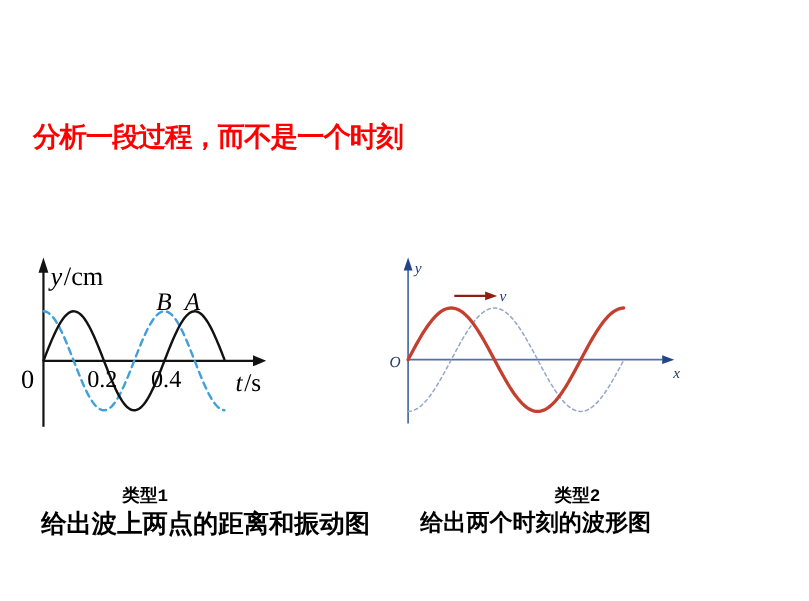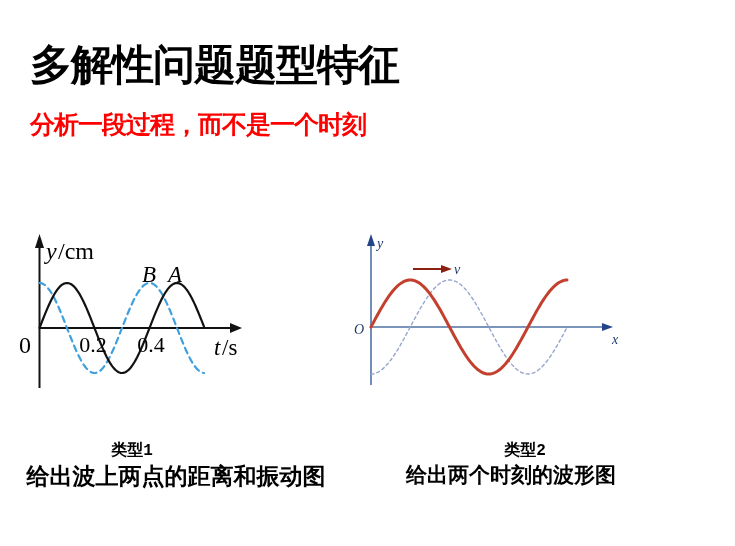--- a/index.html
+++ b/index.html
@@ -15,21 +15,20 @@
   .cap{position:absolute;transform:translateX(-50%);font-weight:700;color:#000;white-space:nowrap;font-family:Liberation Mono, monospace;}
   .serif{font-family:"Liberation Serif",serif;}
   .it{font-style:italic;}
   text{user-select:none;}
 </style>
 </head>
 <body>
 
 <div class="slide">
 
-  <div class="title">多解性问题题型特征</div>
   <div class="subtitle">分析一段过程，而不是一个时刻</div>
 
   <svg class="fig fig-left" width="255" height="175" viewBox="0 0 255 175">
     <line x1="29.5" y1="16" x2="29.5" y2="163" stroke="#121212" stroke-width="2"></line>
     <polygon points="29.5,9 25,23 34,23" fill="#121212"></polygon>
     <line x1="29.5" y1="103" x2="221" y2="103" stroke="#121212" stroke-width="2"></line>
     <polygon points="232,103 220,98 220,108" fill="#121212"></polygon>
 
     <path fill="none" stroke-linecap="round" d="M29.50 58.00 L30.68 58.10 L31.85 58.40 L33.02 58.91 L34.20 59.61 L35.38 60.51 L36.55 61.60 L37.73 62.88 L38.90 64.33 L40.08 65.96 L41.25 67.76 L42.42 69.72 L43.60 71.82 L44.77 74.07 L45.95 76.45 L47.13 78.94 L48.30 81.55 L49.48 84.25 L50.65 87.03 L51.83 89.89 L53.00 92.81 L54.17 95.77 L55.35 98.77 L56.52 101.78 L57.70 104.80 L58.88 107.81 L60.05 110.80 L61.23 113.75 L62.40 116.66 L63.58 119.51 L64.75 122.28 L65.92 124.96 L67.10 127.54 L68.28 130.02 L69.45 132.37 L70.63 134.59 L71.80 136.67 L72.97 138.60 L74.15 140.36 L75.33 141.96 L76.50 143.38 L77.67 144.62 L78.85 145.68 L80.03 146.54 L81.20 147.20 L82.38 147.67 L83.55 147.93 L84.72 148.00 L85.90 147.86 L87.08 147.51 L88.25 146.97 L89.42 146.23 L90.60 145.30 L91.78 144.17 L92.95 142.86 L94.13 141.37 L95.30 139.71 L96.47 137.88 L97.65 135.89 L98.83 133.76 L100.00 131.49 L101.17 129.08 L102.35 126.57 L103.53 123.94 L104.70 121.22 L105.88 118.42 L107.05 115.55 L108.22 112.63 L109.40 109.66 L110.58 106.66 L111.75 103.64 L112.92 100.62 L114.10 97.61 L115.28 94.63 L116.45 91.68 L117.63 88.79 L118.80 85.96 L119.97 83.20 L121.15 80.54 L122.33 77.97 L123.50 75.52 L124.67 73.19 L125.85 71.00 L127.03 68.95 L128.20 67.05 L129.38 65.32 L130.55 63.75 L131.72 62.37 L132.90 61.16 L134.07 60.14 L135.25 59.32 L136.43 58.69 L137.60 58.26 L138.78 58.04 L139.95 58.01 L141.13 58.19 L142.30 58.57 L143.47 59.15 L144.65 59.93 L145.82 60.91 L147.00 62.07 L148.18 63.41 L149.35 64.94 L150.53 66.63 L151.70 68.49 L152.88 70.51 L154.05 72.67 L155.22 74.96 L156.40 77.39 L157.57 79.93 L158.75 82.57 L159.93 85.31 L161.10 88.12 L162.28 91.00 L163.45 93.94 L164.63 96.91 L165.80 99.92 L166.97 102.94 L168.15 105.95 L169.32 108.96 L170.50 111.94 L171.68 114.87 L172.85 117.76 L174.03 120.58 L175.20 123.32 L176.38 125.96 L177.55 128.51 L178.72 130.93 L179.90 133.24 L181.07 135.41 L182.25 137.43 L183.43 139.29 L184.60 140.99 L185.78 142.53 L186.95 143.88 L188.13 145.05 L189.30 146.03 L190.47 146.82 L191.65 147.41 L192.82 147.79 L194.00 147.98" stroke="#3fa0dc" stroke-width="2.2" stroke-dasharray="6 4.5"></path>
     <path fill="none" stroke-linecap="round" d="M29.50 103.00 L30.68 99.98 L31.85 96.98 L33.02 94.00 L34.20 91.06 L35.38 88.18 L36.55 85.36 L37.73 82.63 L38.90 79.98 L40.08 77.44 L41.25 75.01 L42.42 72.71 L43.60 70.55 L44.77 68.53 L45.95 66.67 L47.13 64.97 L48.30 63.44 L49.48 62.09 L50.65 60.93 L51.83 59.95 L53.00 59.17 L54.17 58.58 L55.35 58.20 L56.52 58.02 L57.70 58.04 L58.88 58.26 L60.05 58.68 L61.23 59.30 L62.40 60.12 L63.58 61.14 L64.75 62.34 L65.92 63.72 L67.10 65.28 L68.28 67.01 L69.45 68.91 L70.63 70.95 L71.80 73.14 L72.97 75.47 L74.15 77.92 L75.33 80.48 L76.50 83.15 L77.67 85.90 L78.85 88.73 L80.03 91.62 L81.20 94.57 L82.38 97.55 L83.55 100.56 L84.72 103.58 L85.90 106.59 L87.08 109.59 L88.25 112.57 L89.42 115.49 L90.60 118.36 L91.78 121.17 L92.95 123.89 L94.13 126.51 L95.30 129.03 L96.47 131.44 L97.65 133.71 L98.83 135.85 L100.00 137.84 L101.17 139.67 L102.35 141.34 L103.53 142.83 L104.70 144.14 L105.88 145.27 L107.05 146.21 L108.22 146.96 L109.40 147.50 L110.58 147.85 L111.75 148.00 L112.92 147.94 L114.10 147.68 L115.28 147.21 L116.45 146.55 L117.63 145.70 L118.80 144.65 L119.97 143.41 L121.15 141.99 L122.33 140.40 L123.50 138.64 L124.67 136.71 L125.85 134.64 L127.03 132.42 L128.20 130.07 L129.38 127.60 L130.55 125.02 L131.72 122.33 L132.90 119.57 L134.07 116.72 L135.25 113.82 L136.43 110.86 L137.60 107.87 L138.78 104.86 L139.95 101.84 L141.13 98.83 L142.30 95.83 L143.47 92.87 L144.65 89.95 L145.82 87.09 L147.00 84.31 L148.18 81.60 L149.35 79.00 L150.53 76.50 L151.70 74.12 L152.88 71.87 L154.05 69.76 L155.22 67.80 L156.40 66.00 L157.57 64.37 L158.75 62.90 L159.93 61.62 L161.10 60.53 L162.28 59.63 L163.45 58.92 L164.63 58.41 L165.80 58.11 L166.97 58.00 L168.15 58.10 L169.32 58.40 L170.50 58.90 L171.68 59.59 L172.85 60.49 L174.03 61.57 L175.20 62.85 L176.38 64.30 L177.55 65.93 L178.72 67.72 L179.90 69.67 L181.07 71.78 L182.25 74.02 L183.43 76.39 L184.60 78.89 L185.78 81.49 L186.95 84.19 L188.13 86.97 L189.30 89.83 L190.47 92.75 L191.65 95.71 L192.82 98.70 L194.00 101.71" stroke="#121212" stroke-width="2.2"></path>
@@ -57,17 +56,17 @@
     <path fill="none" stroke-linecap="round" d="M21.00 149.00 L22.40 148.93 L23.80 148.71 L25.20 148.34 L26.60 147.82 L28.00 147.17 L29.40 146.37 L30.80 145.43 L32.20 144.36 L33.60 143.15 L35.00 141.81 L36.40 140.35 L37.80 138.77 L39.20 137.07 L40.60 135.27 L42.00 133.36 L43.40 131.35 L44.80 129.24 L46.20 127.06 L47.60 124.79 L49.00 122.45 L50.40 120.05 L51.80 117.59 L53.20 115.09 L54.60 112.54 L56.00 109.96 L57.40 107.35 L58.80 104.73 L60.20 102.09 L61.60 99.46 L63.00 96.84 L64.40 94.23 L65.80 91.65 L67.20 89.10 L68.60 86.58 L70.00 84.12 L71.40 81.72 L72.80 79.37 L74.20 77.10 L75.60 74.91 L77.00 72.80 L78.40 70.78 L79.80 68.87 L81.20 67.05 L82.60 65.35 L84.00 63.76 L85.40 62.29 L86.80 60.94 L88.20 59.72 L89.60 58.64 L91.00 57.69 L92.40 56.88 L93.80 56.22 L95.20 55.69 L96.60 55.32 L98.00 55.08 L99.40 55.00 L100.80 55.06 L102.20 55.27 L103.60 55.63 L105.00 56.13 L106.40 56.78 L107.80 57.57 L109.20 58.50 L110.60 59.56 L112.00 60.76 L113.40 62.09 L114.80 63.54 L116.20 65.11 L117.60 66.80 L119.00 68.60 L120.40 70.50 L121.80 72.51 L123.20 74.60 L124.60 76.78 L126.00 79.04 L127.40 81.38 L128.80 83.78 L130.20 86.23 L131.60 88.73 L133.00 91.28 L134.40 93.86 L135.80 96.46 L137.20 99.09 L138.60 101.72 L140.00 104.35 L141.40 106.98 L142.80 109.58 L144.20 112.17 L145.60 114.72 L147.00 117.24 L148.40 119.70 L149.80 122.11 L151.20 124.46 L152.60 126.74 L154.00 128.94 L155.40 131.05 L156.80 133.07 L158.20 135.00 L159.60 136.82 L161.00 138.54 L162.40 140.13 L163.80 141.61 L165.20 142.97 L166.60 144.19 L168.00 145.29 L169.40 146.24 L170.80 147.06 L172.20 147.74 L173.60 148.27 L175.00 148.66 L176.40 148.90 L177.80 149.00 L179.20 148.95 L180.60 148.75 L182.00 148.40 L183.40 147.91 L184.80 147.27 L186.20 146.49 L187.60 145.57 L189.00 144.52 L190.40 143.33 L191.80 142.01 L193.20 140.57 L194.60 139.00 L196.00 137.32 L197.40 135.53 L198.80 133.64 L200.20 131.64 L201.60 129.55 L203.00 127.37 L204.40 125.12 L205.80 122.79 L207.20 120.40 L208.60 117.95 L210.00 115.45 L211.40 112.90 L212.80 110.33 L214.20 107.72 L215.60 105.10 L217.00 102.47" stroke="#97a6ce" stroke-width="1.4" stroke-dasharray="3 3"></path>
     <path fill="none" stroke-linecap="round" d="M21.00 102.00 L22.40 99.37 L23.80 96.74 L25.20 94.14 L26.60 91.55 L28.00 89.00 L29.40 86.50 L30.80 84.04 L32.20 81.63 L33.60 79.29 L35.00 77.02 L36.40 74.83 L37.80 72.73 L39.20 70.71 L40.60 68.80 L42.00 66.99 L43.40 65.29 L44.80 63.70 L46.20 62.24 L47.60 60.90 L49.00 59.68 L50.40 58.60 L51.80 57.66 L53.20 56.86 L54.60 56.20 L56.00 55.68 L57.40 55.31 L58.80 55.08 L60.20 55.00 L61.60 55.07 L63.00 55.28 L64.40 55.65 L65.80 56.15 L67.20 56.81 L68.60 57.60 L70.00 58.53 L71.40 59.60 L72.80 60.80 L74.20 62.14 L75.60 63.59 L77.00 65.17 L78.40 66.86 L79.80 68.67 L81.20 70.57 L82.60 72.58 L84.00 74.68 L85.40 76.86 L86.80 79.13 L88.20 81.46 L89.60 83.86 L91.00 86.32 L92.40 88.82 L93.80 91.37 L95.20 93.95 L96.60 96.56 L98.00 99.18 L99.40 101.81 L100.80 104.44 L102.20 107.07 L103.60 109.68 L105.00 112.26 L106.40 114.81 L107.80 117.33 L109.20 119.79 L110.60 122.20 L112.00 124.54 L113.40 126.82 L114.80 129.01 L116.20 131.13 L117.60 133.15 L119.00 135.07 L120.40 136.89 L121.80 138.59 L123.20 140.19 L124.60 141.66 L126.00 143.01 L127.40 144.23 L128.80 145.32 L130.20 146.28 L131.60 147.09 L133.00 147.76 L134.40 148.29 L135.80 148.67 L137.20 148.91 L138.60 149.00 L140.00 148.94 L141.40 148.74 L142.80 148.38 L144.20 147.89 L145.60 147.24 L147.00 146.46 L148.40 145.54 L149.80 144.48 L151.20 143.29 L152.60 141.96 L154.00 140.52 L155.40 138.95 L156.80 137.26 L158.20 135.47 L159.60 133.57 L161.00 131.57 L162.40 129.47 L163.80 127.29 L165.20 125.04 L166.60 122.71 L168.00 120.31 L169.40 117.86 L170.80 115.36 L172.20 112.81 L173.60 110.23 L175.00 107.63 L176.40 105.01 L177.80 102.38 L179.20 99.74 L180.60 97.12 L182.00 94.51 L183.40 91.92 L184.80 89.37 L186.20 86.85 L187.60 84.38 L189.00 81.97 L190.40 79.62 L191.80 77.34 L193.20 75.14 L194.60 73.02 L196.00 71.00 L197.40 69.07 L198.80 67.24 L200.20 65.52 L201.60 63.92 L203.00 62.44 L204.40 61.08 L205.80 59.85 L207.20 58.75 L208.60 57.79 L210.00 56.96 L211.40 56.28 L212.80 55.74 L214.20 55.35 L215.60 55.10 L217.00 55.00" stroke="#c4402e" stroke-width="3"></path>
 
     <text x="27" y="23" class="serif it" font-size="14" fill="#1e3a6e">y</text>
     <text x="4" y="109" class="serif it" font-size="14" fill="#1e3a6e">O</text>
     <text x="262" y="119" class="serif it" font-size="14" fill="#1e3a6e">x</text>
     <text x="104" y="49" class="serif it" font-size="14" fill="#1e3a6e">v</text>
   </svg>
 
   <div class="cap" style="left:132px;top:440px;font-size:16px;">类型1</div>
-  <div class="cap" style="left:176px;top:461px;font-size:23px;">给出波上两点的距离和振动图</div>
+  <div class="cap" style="left:187px;top:461px;font-size:23px;">给出波上两点的距离和振动图</div>
   <div class="cap" style="left:477px;top:440px;font-size:16px;margin-left:48px;">类型2</div>
-  <div class="cap" style="left:511px;top:461px;font-size:21px;">给出两个时刻的波形图</div>
+  <div class="cap" style="left:487px;top:461px;font-size:21px;">给出两个时刻的波形图</div>
 
 </div>
 
 </body></html>

